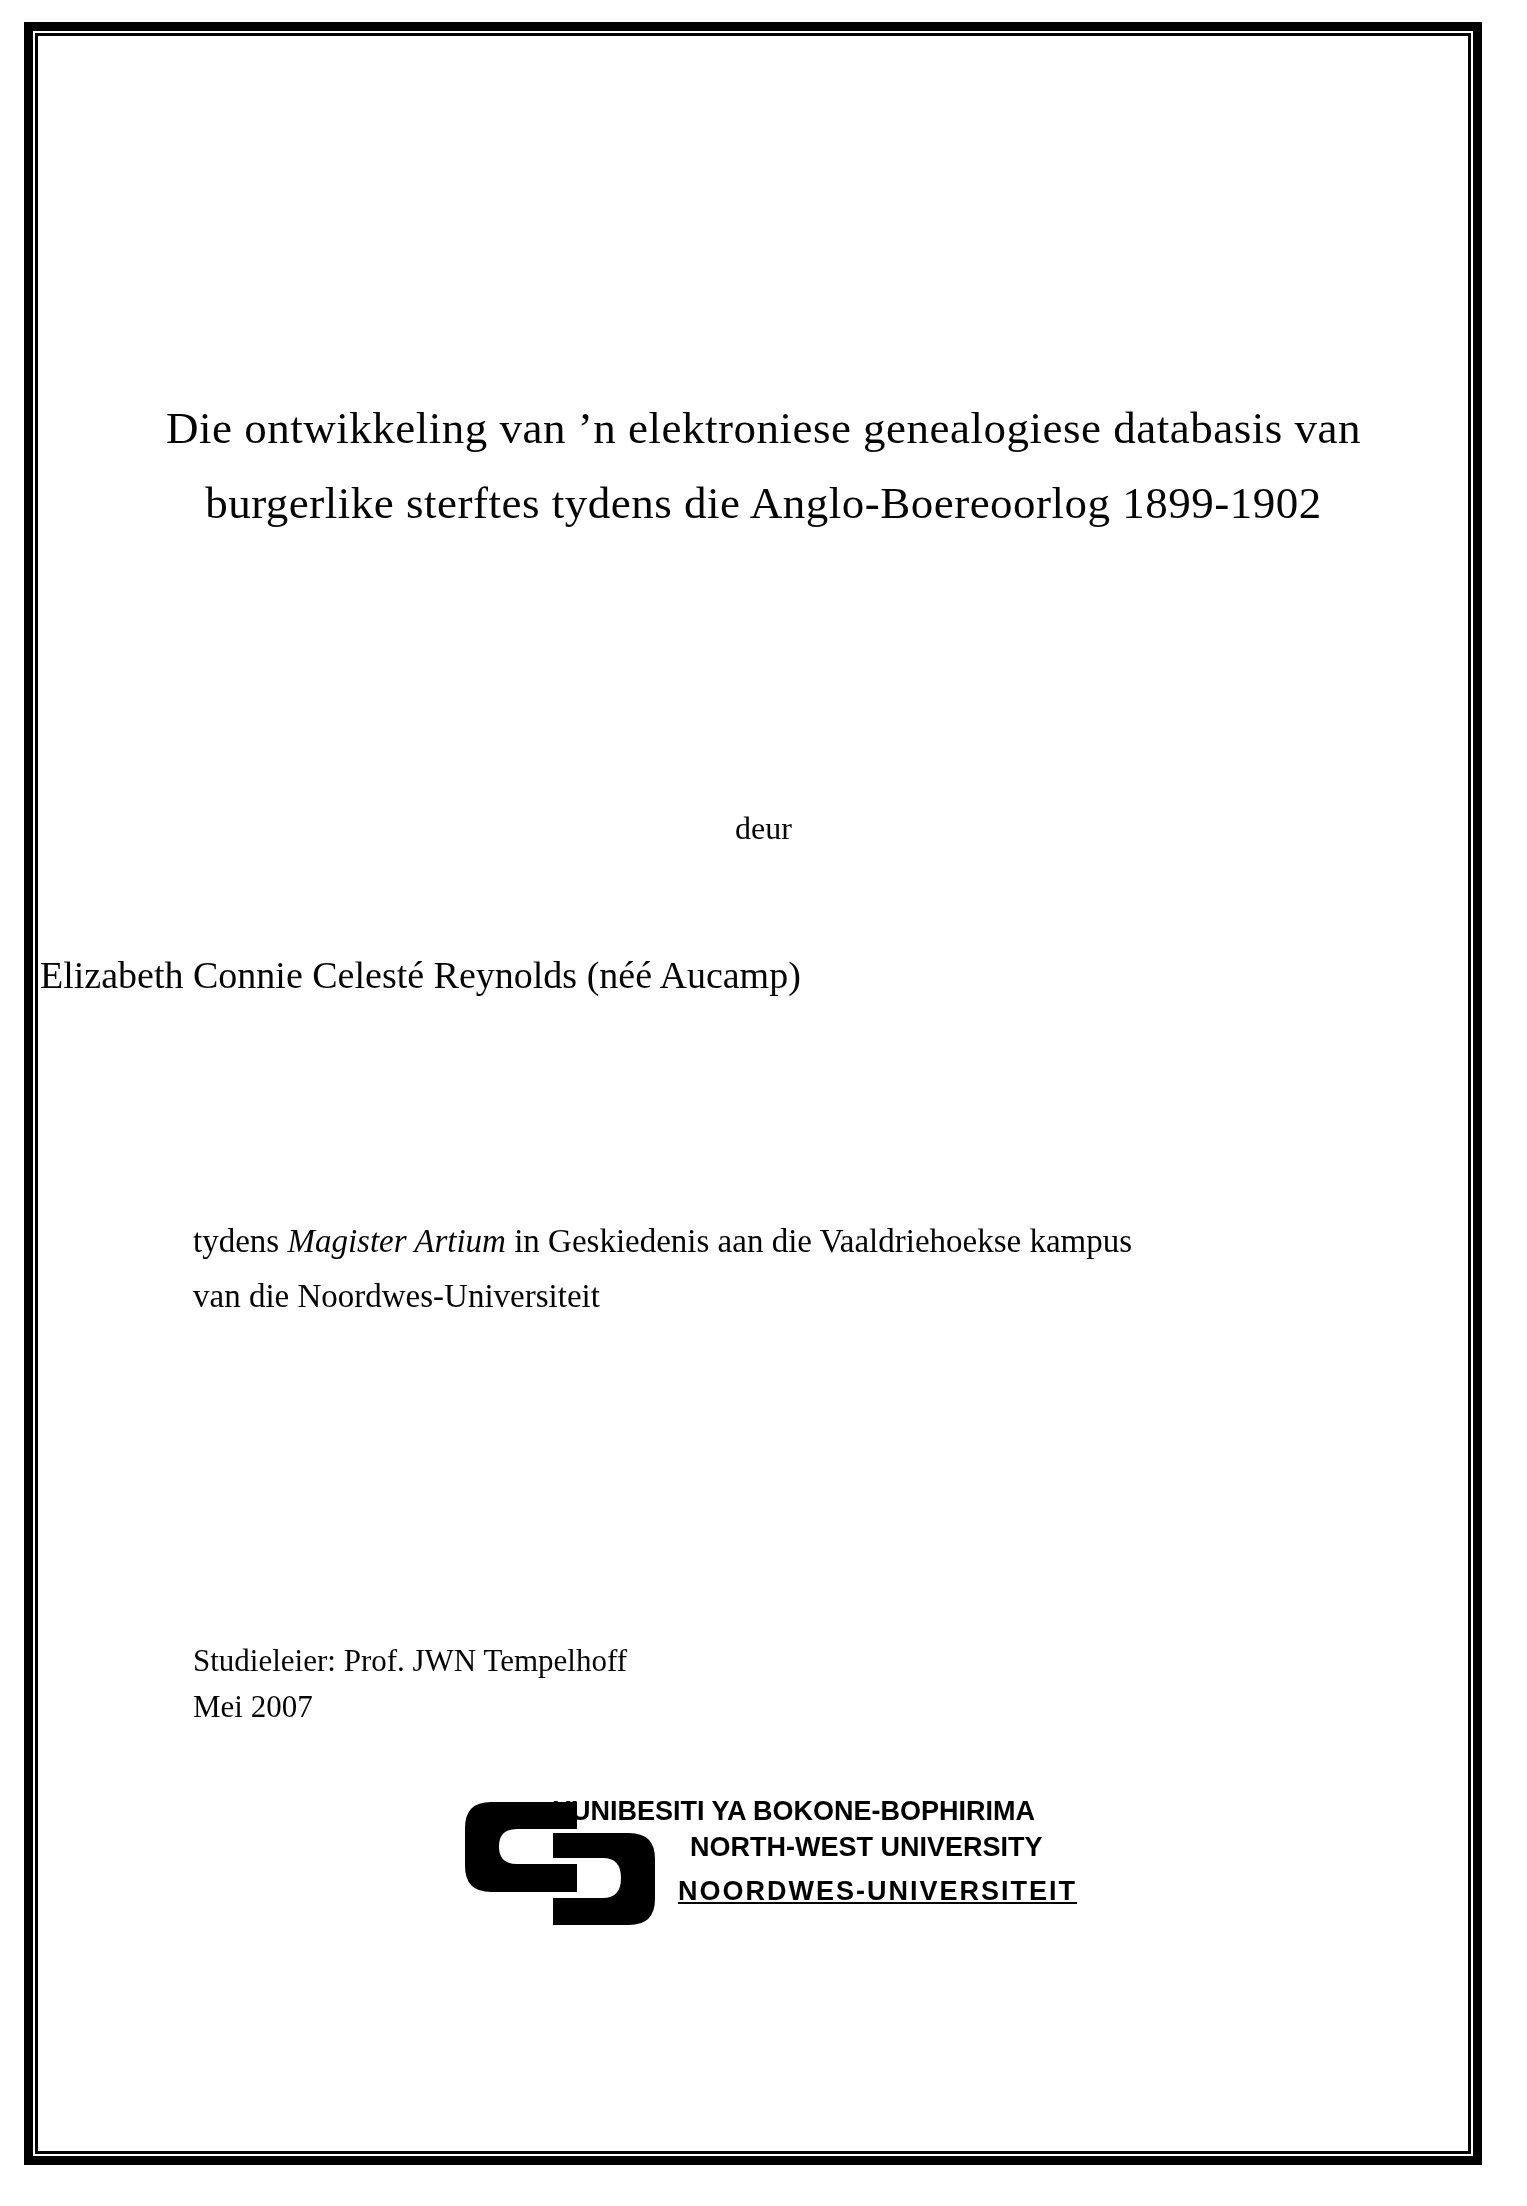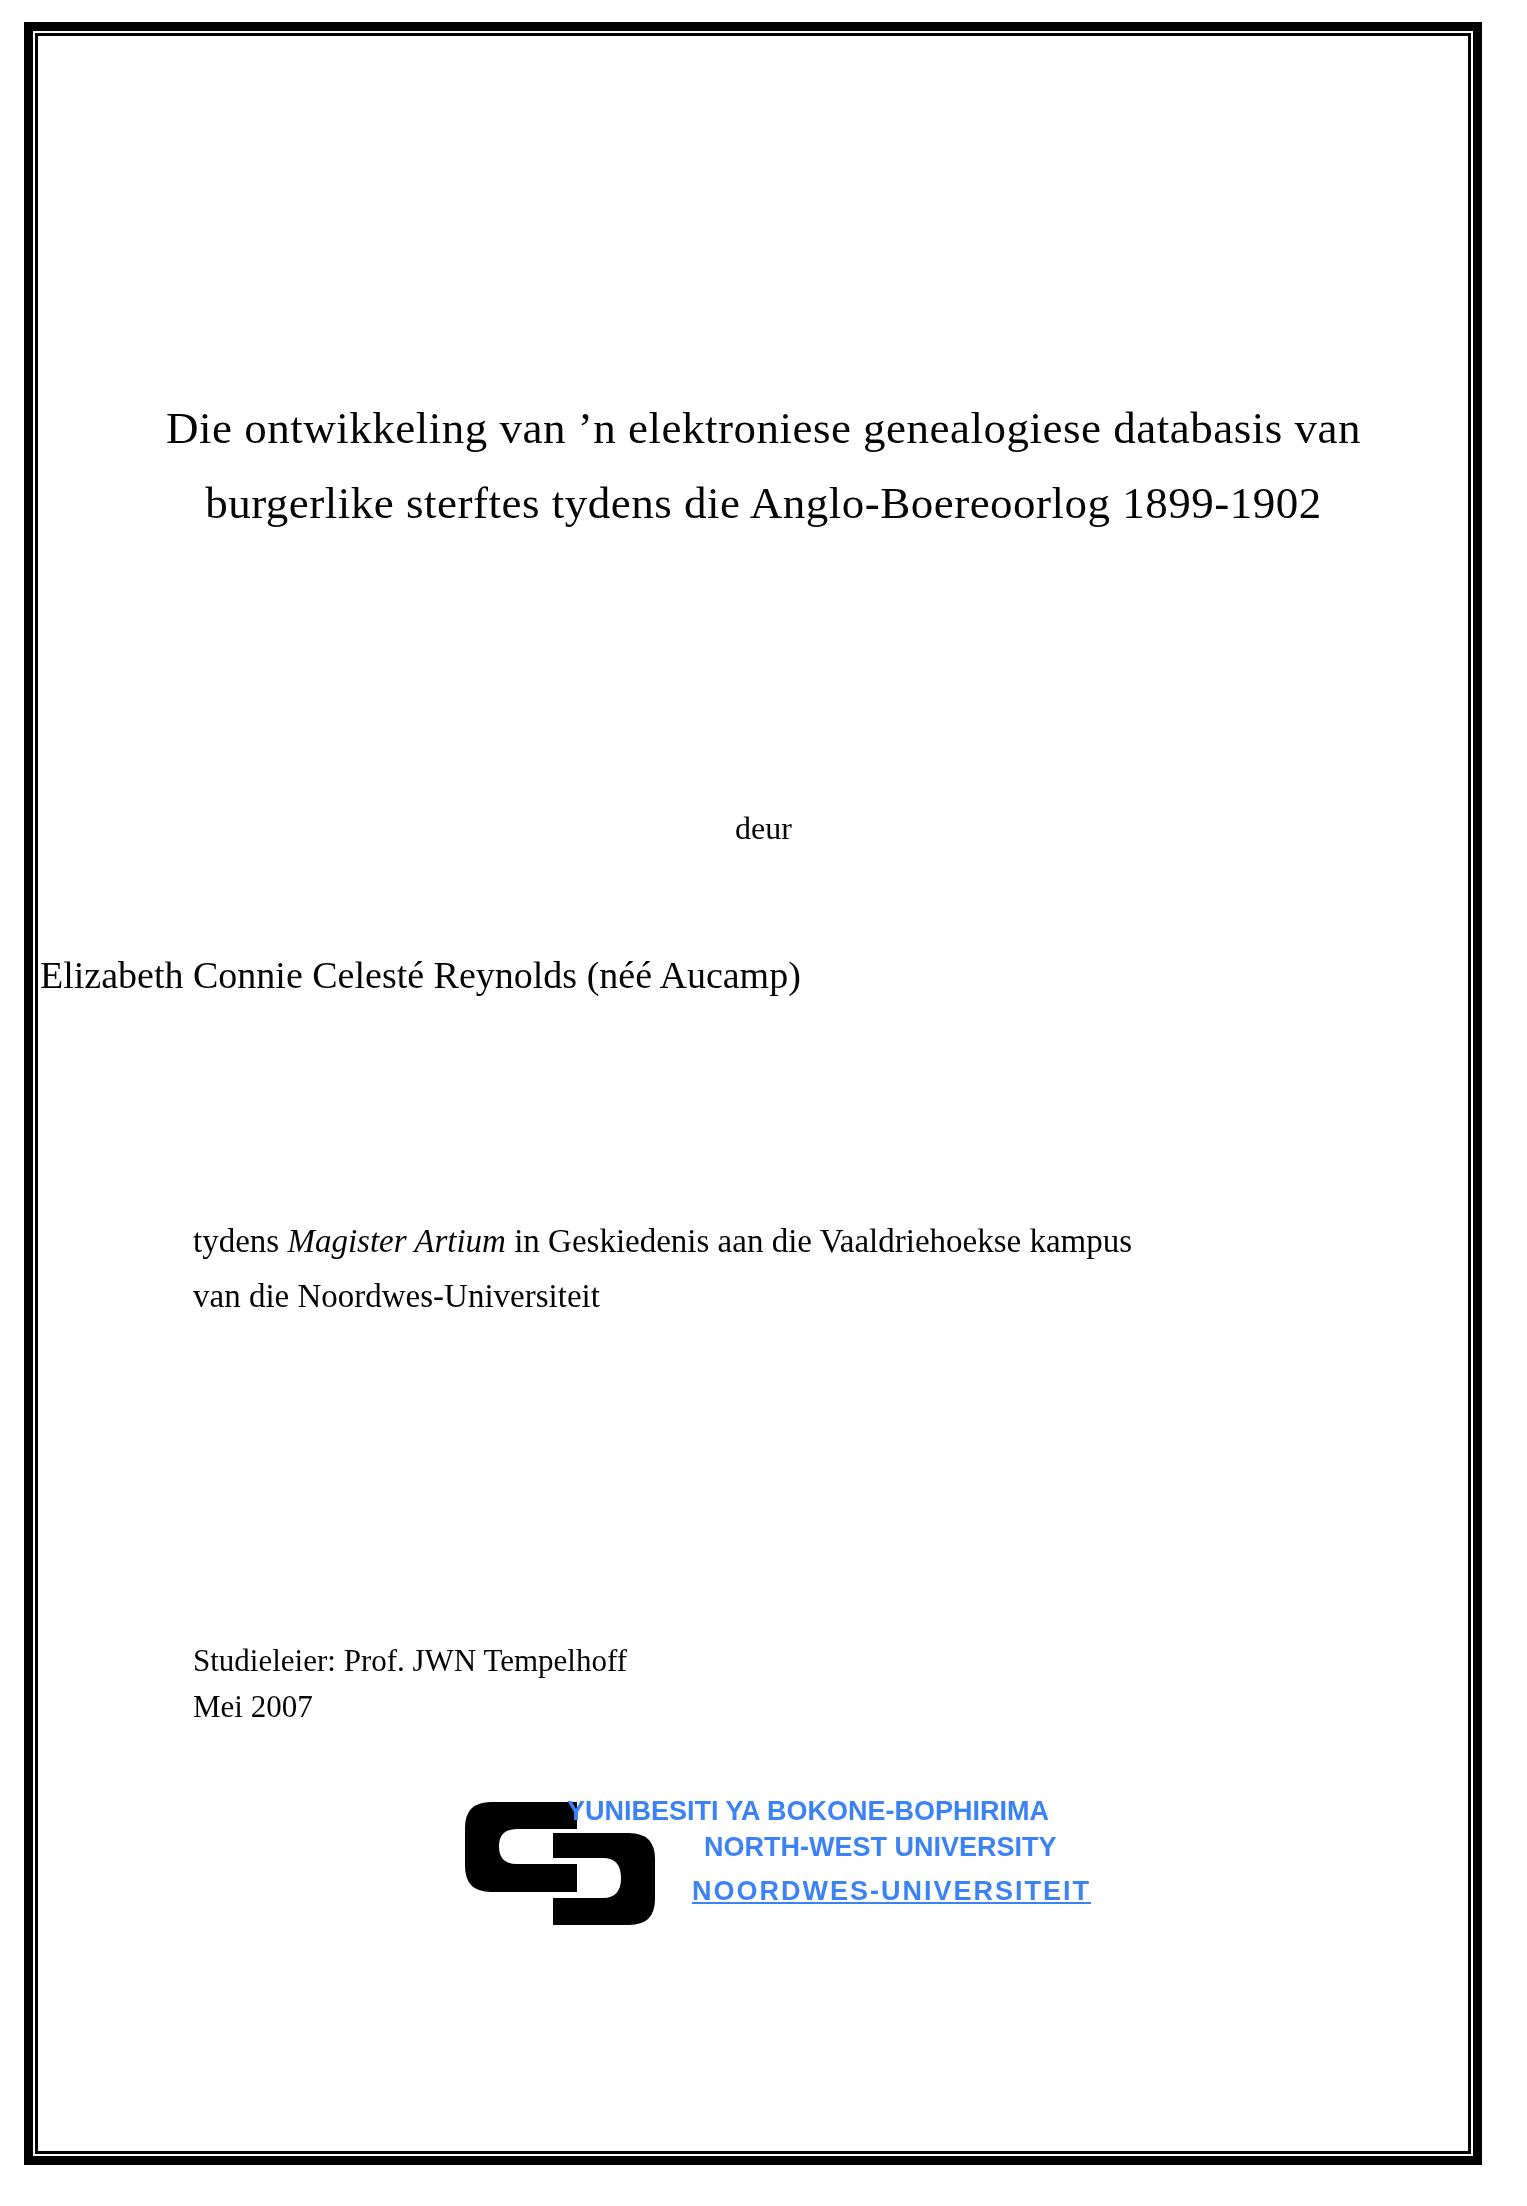--- a/index.html
+++ b/index.html
@@ -88,22 +88,21 @@
     width: 190px;
     height: 125px;
   }
   .logo-text {
     position: absolute;
     font-family: "Liberation Sans", sans-serif;
     font-weight: 700;
     font-size: 27px;
     line-height: 27px;
     white-space: nowrap;
-    color: #3b82f6;
-    margin-left: 14px;
+    color: #000000;
   }
   .logo-text-1 { left: 553px; top: 1798px; }
   .logo-text-2 { left: 690px; top: 1834px; }
   .logo-text-3 { left: 678px; top: 1878px; letter-spacing: 2px; text-decoration: underline; }
   .italic { font-style: italic; }
 </style>
 </head>
 <body>
 
 <div class="page">

